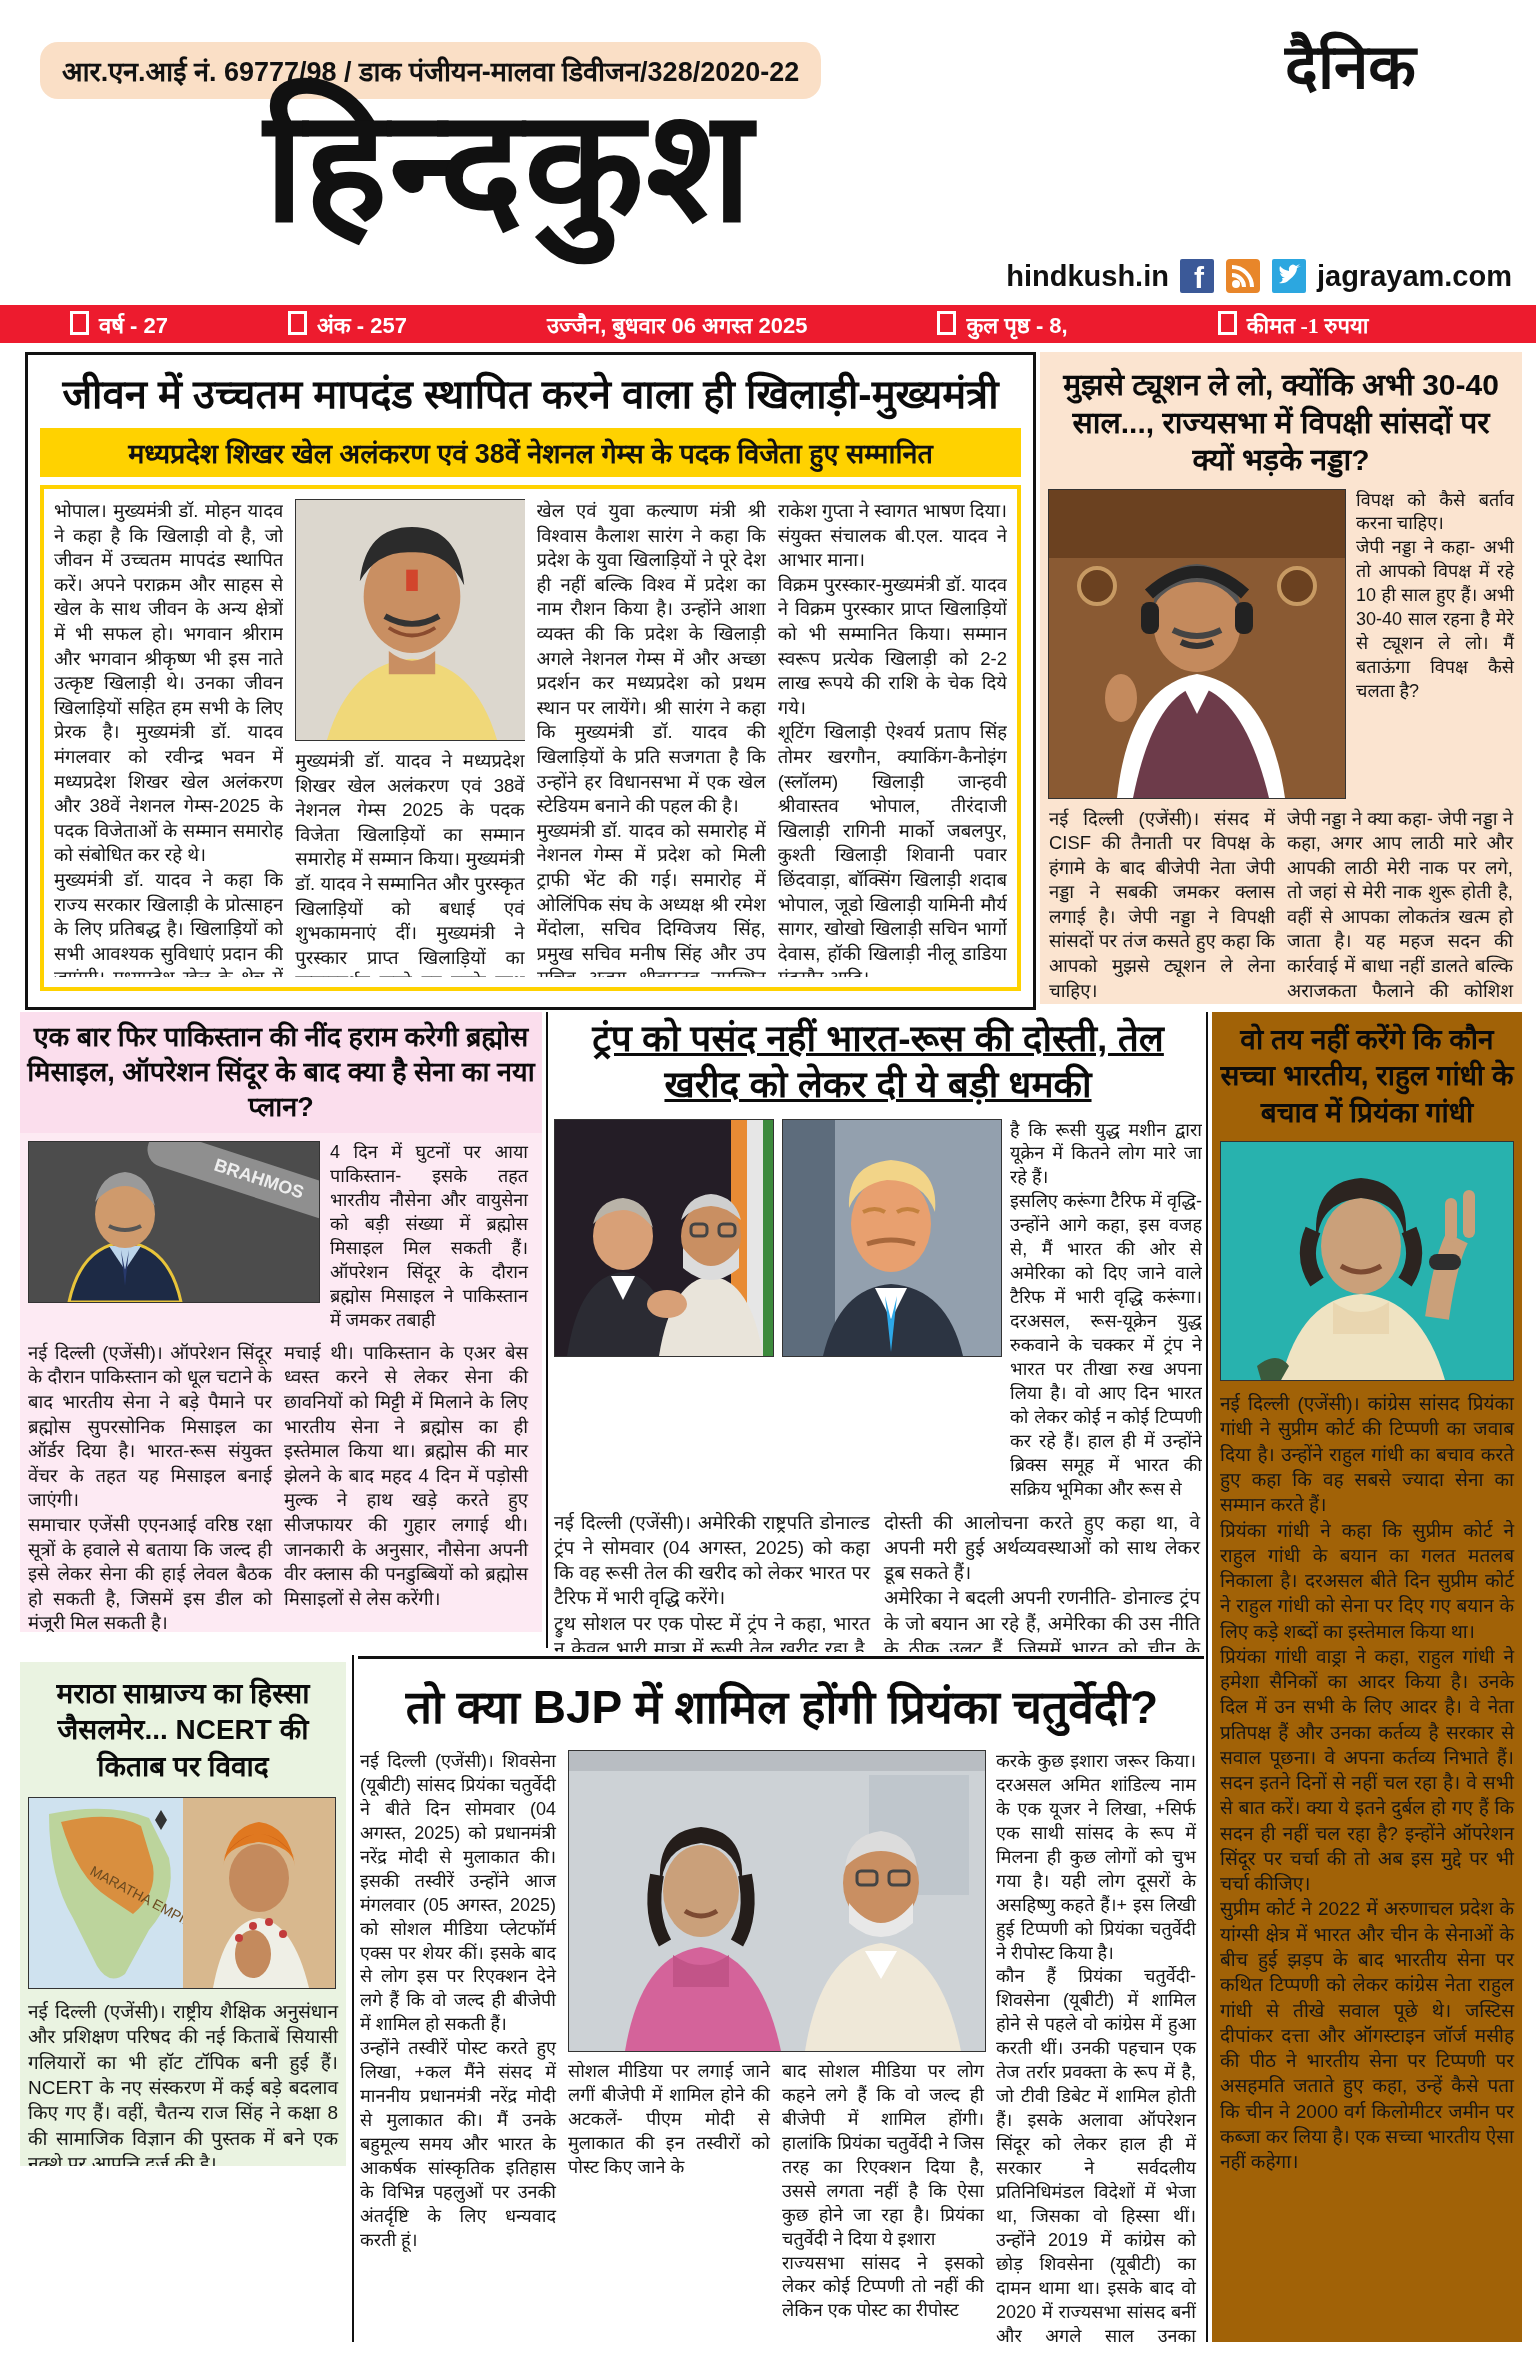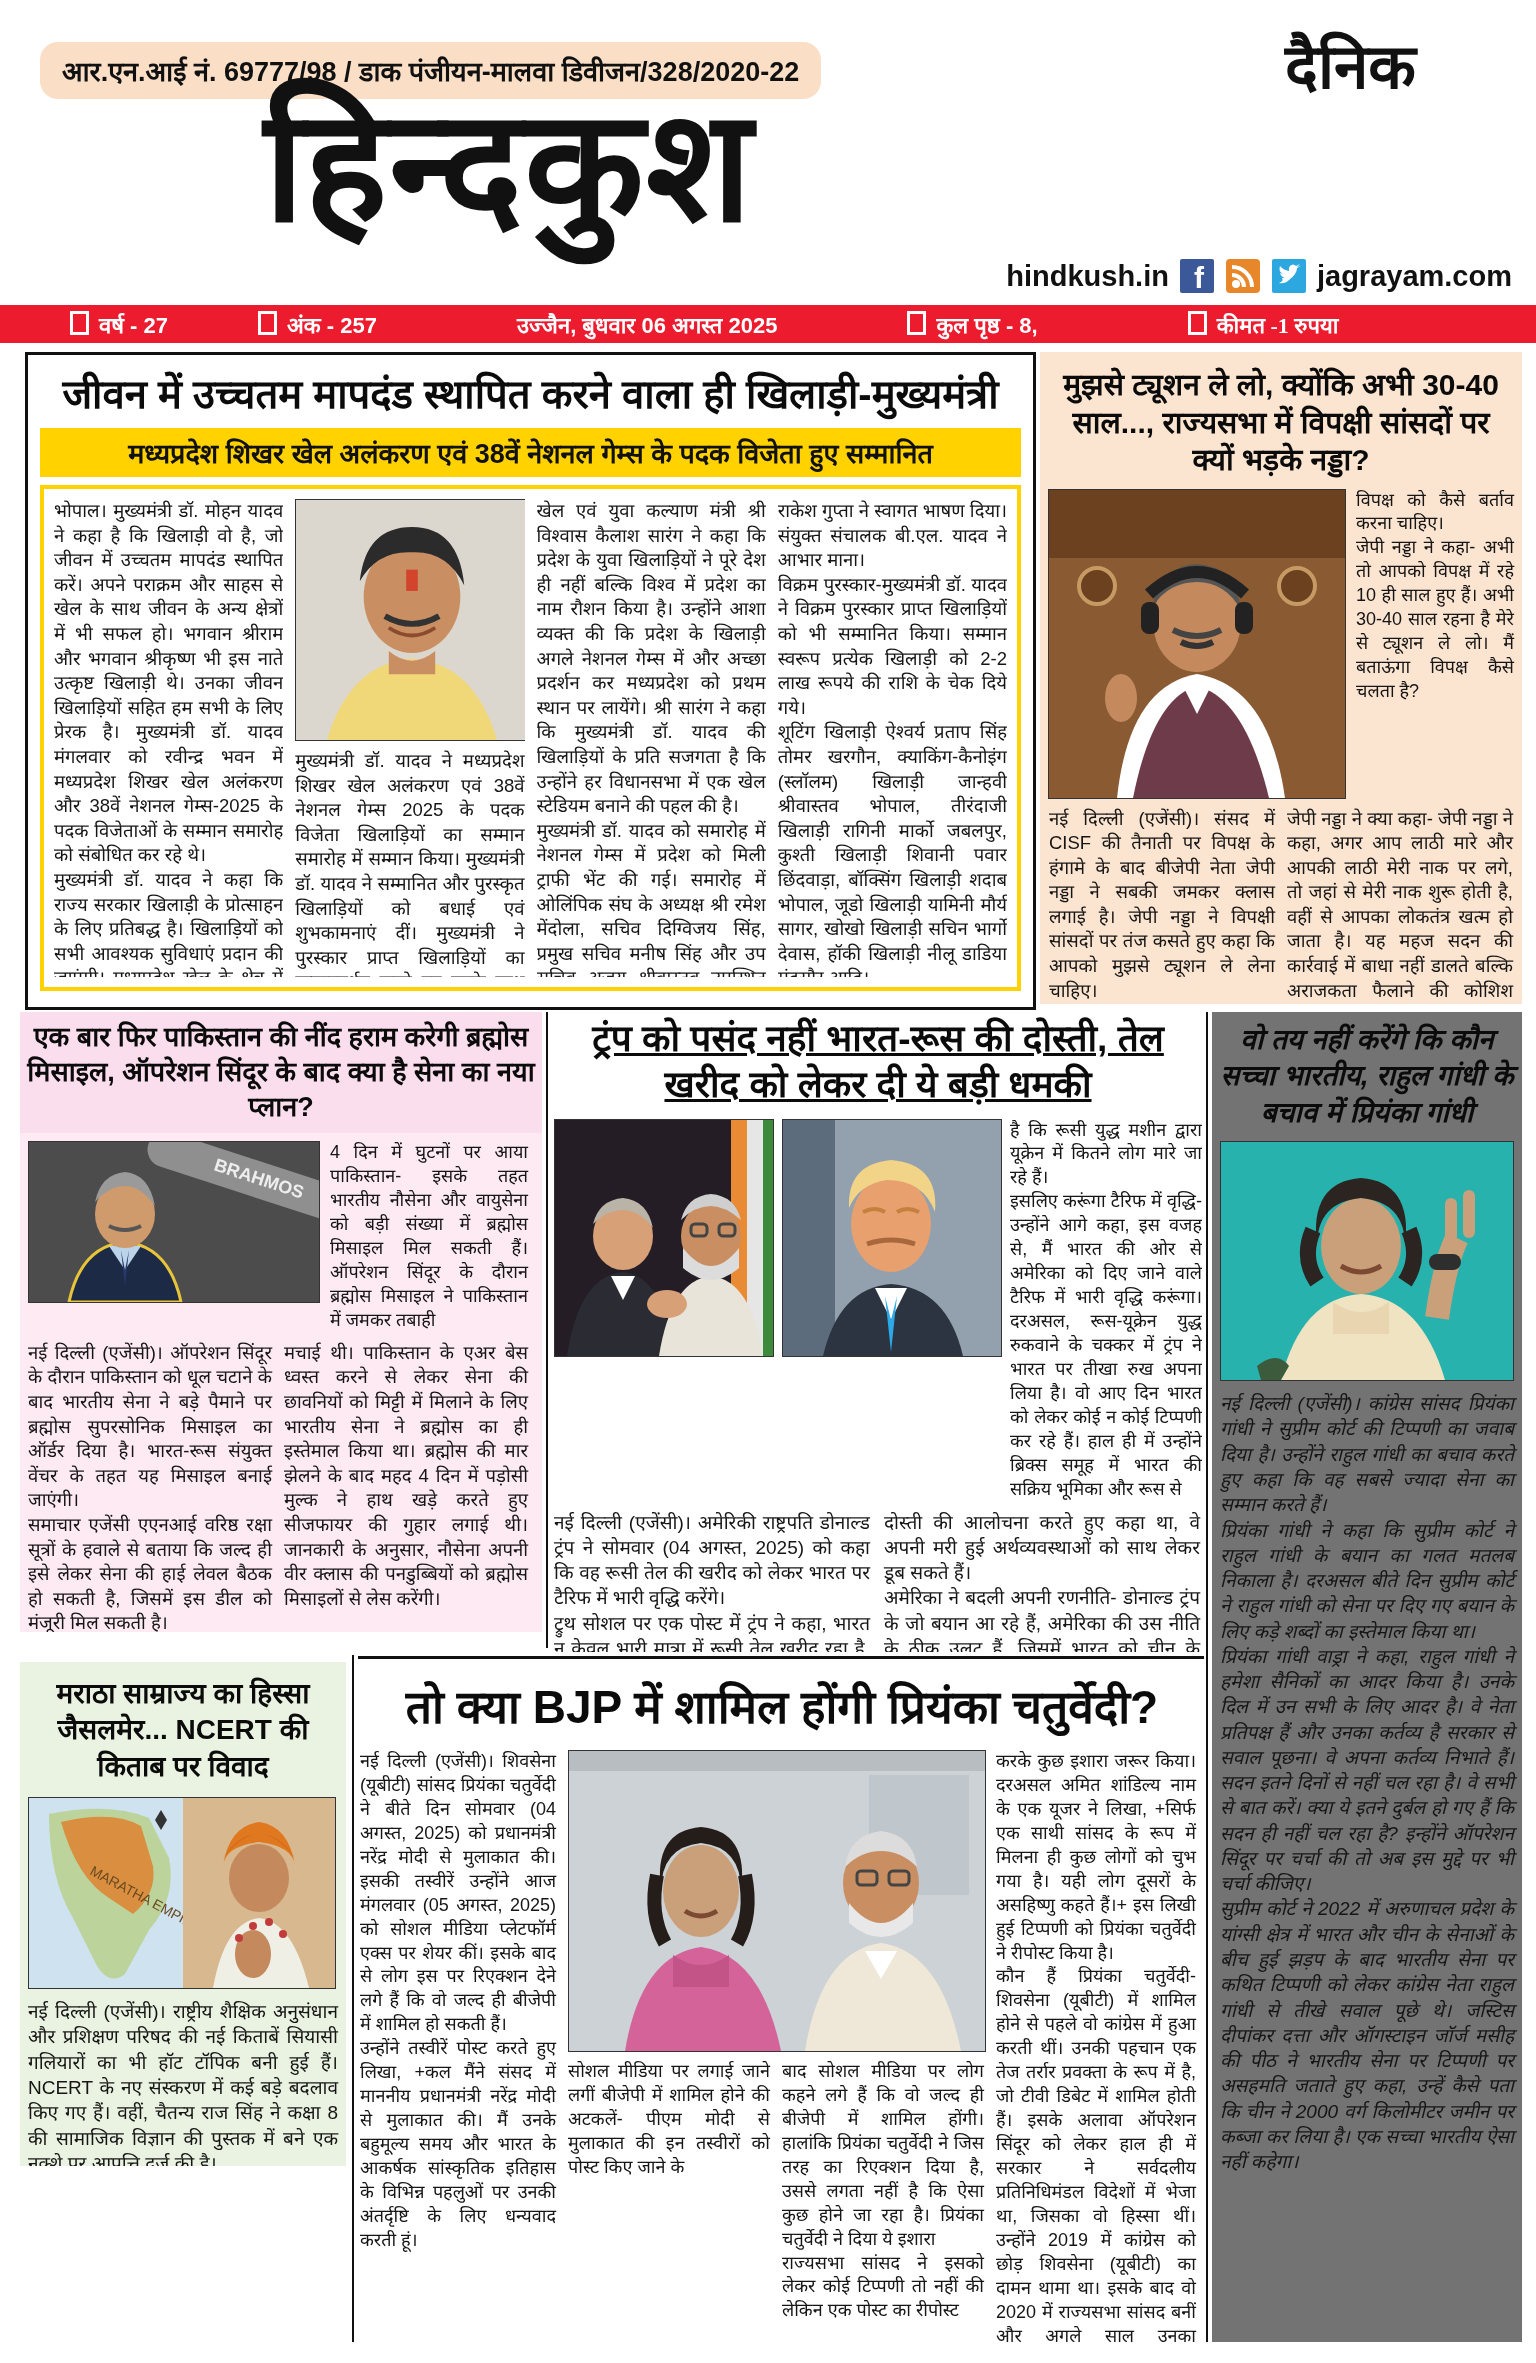--- a/index.html
+++ b/index.html
@@ -14,21 +14,21 @@
   .site{font-size:29px;font-weight:bold;}
   .redbar{background:#ed1b2e;display:flex;align-items:center;color:#fff;font-size:22px;font-weight:bold;}
   .sq{display:inline-block;width:13px;height:18px;border:3px solid #fff;margin:0 10px 0 0;vertical-align:-2px;}
   .leadbox{border:3px solid #111;}
   .lead-bodyframe{border:4px solid #ffd200;display:flex;gap:12px;padding:10px;overflow:hidden;}
   .col{overflow:hidden;}
   .subhead{background:#ffd200;font-weight:900;text-align:center;}
   .peach{background:#fbe4d0;}
   .pinkbg{background:#fdeaf3;}
   .pinkhead{background:#fbdeed;}
-  .paleyellow{background:#737373;font-style:italic;}
+  .paleyellow{background:#a16207;}
   .palegreen{background:#eaf3e1;}
   .photo{display:block;border:1px solid #333;}
   .vline{background:#111;width:2px;}
   .hline{background:#111;height:3px;}
   svg{display:block;}
 </style>
 </head>
 <body>
 
 <div class="page">
@@ -57,21 +57,21 @@
       <svg width="36" height="36" viewBox="0 0 36 36">
           <rect width="36" height="36" rx="3" fill="#2ca7e0" stroke="#fff" stroke-width="2"></rect>
           <path d="M8 25 Q14 26 18 22 Q26 16 26 10 L30 8 L26 9 L29 6 L25 8 Q22 5 19 8 Q17 10 18 13 Q12 12 9 8 Q7 13 12 16 L9 15 Q10 19 14 20 L11 20 Q13 23 8 25Z" fill="#fff"></path>
         </svg>
     </span>
     <span class="site">jagrayam.com</span>
   </div>
 
   <div class="abs redbar" style="left:0;top:305px;width:1536px;height:38px;">
     <span style="margin-left:70px;"><span class="sq"></span><span>वर्ष - 27</span></span>
-    <span style="margin-left:90px;"><span class="sq"></span><span>अंक - 257</span></span>
+    <span style="margin-left:120px;"><span class="sq"></span><span>अंक - 257</span></span>
     <span style="margin-left:140px;"><span>उज्जैन, बुधवार 06  अगस्त  2025</span></span>
     <span style="margin-left:130px;"><span class="sq"></span><span>कुल पृष्ठ -  8,</span></span>
     <span style="margin-left:150px;font-family:Liberation Serif, serif;"><span class="sq"></span><span>कीमत -1 रुपया</span></span>
   </div>
 
   <div class="abs leadbox" style="left:25px;top:352px;width:1005px;height:652px;">
     <div class="hl" style="font-size:40px;padding:10px 6px 6px;">जीवन में उच्चतम मापदंड स्थापित करने वाला ही खिलाड़ी-मुख्यमंत्री</div>
     <div class="subhead" style="margin:2px 12px;font-size:27px;padding:6px 0;">मध्यप्रदेश शिखर खेल अलंकरण एवं 38वें नेशनल गेम्स के पदक विजेता हुए सम्मानित</div>
     <div class="lead-bodyframe" style="margin:8px 12px;height:478px;">
       <div class="col body-text" style="width:232px;">भोपाल। मुख्यमंत्री डॉ. मोहन यादव ने कहा है कि खिलाड़ी वो है, जो जीवन में उच्चतम मापदंड स्थापित करें। अपने पराक्रम और साहस से खेल के साथ जीवन के अन्य क्षेत्रों में भी सफल हो। भगवान श्रीराम और भगवान श्रीकृष्ण भी इस नाते उत्कृष्ट खिलाड़ी थे। उनका जीवन खिलाड़ियों सहित हम सभी के लिए प्रेरक है। मुख्यमंत्री डॉ. यादव मंगलवार को रवीन्द्र भवन में मध्यप्रदेश शिखर खेल अलंकरण और 38वें नेशनल गेम्स-2025 के पदक विजेताओं के सम्मान समारोह को संबोधित कर रहे थे।

